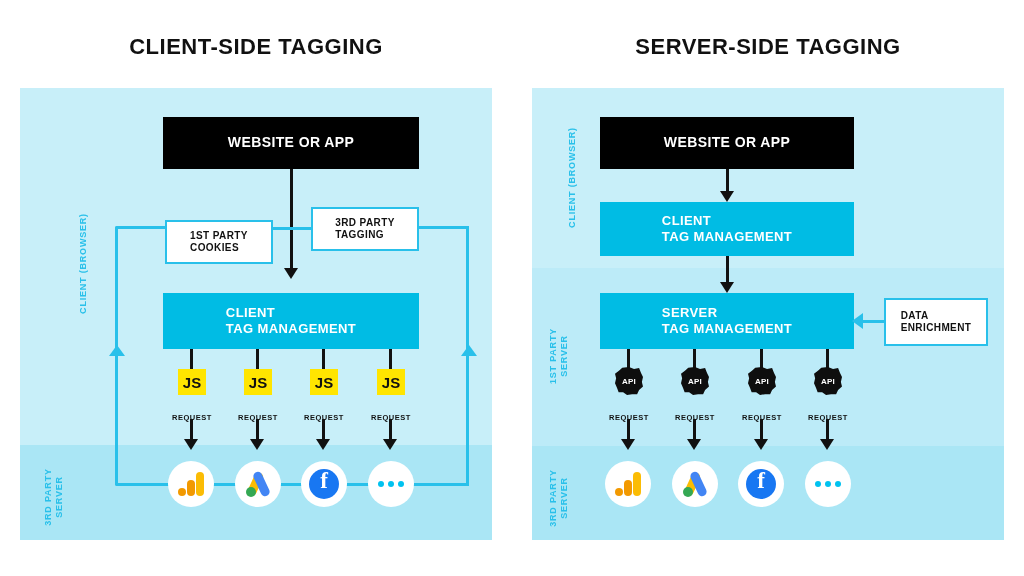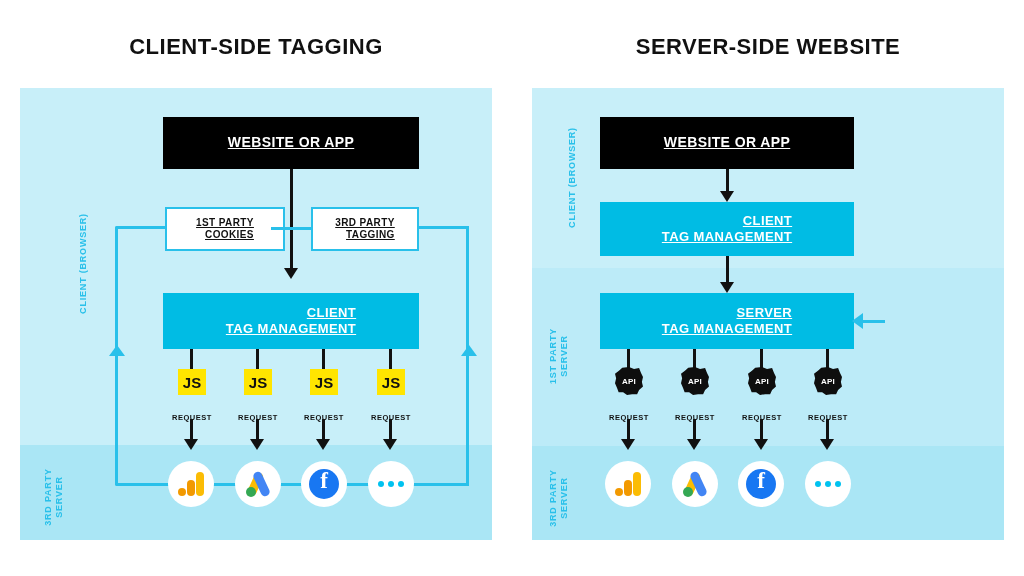--- a/index.html
+++ b/index.html
@@ -33,24 +33,23 @@
     color: #29C0EA;
     font-size: 9px; font-weight: 700; letter-spacing: 0.8px;
     line-height: 11px; text-align: center; white-space: pre-line;
     transform-origin: center center;
     transform: rotate(-90deg);
   }
 
   
   .box {
     position: absolute; display: flex; align-items: center;
-    justify-content: center; text-align: right;
+    justify-content: center; text-align: left;
     font-weight: 700; letter-spacing: 0.4px; line-height: 1.25;
     white-space: pre-line;
-    text-decoration: underline;
   }
   .box-black { background: #000000; color: #ffffff; font-size: 14px; }
   .box-cyan  { background: #00BCE4; color: #ffffff; font-size: 13px; }
   .box-white {
     background: #ffffff; color: #111111; font-size: 10px;
     border: 2px solid #29C0EA;
   }
 
   
   .vline-black { position: absolute; background: #111111; width: 3px; }
@@ -142,21 +141,21 @@
 
     <div class="band-label" style="left:18px; top:258px; width:130px;">CLIENT (BROWSER)</div>
     <div class="band-label" style="left:19px; top:486px; width:70px;">3RD PARTY
 SERVER</div>
 
     <div class="box box-black" style="left:163px; top:117px; width:256px; height:52px;">WEBSITE OR APP</div>
 
     <div class="vline-black" style="left:290px; top:169px; height:99px;"></div>
     <div class="arrow-down-black" style="left:284px; top:268px;"></div>
 
-    <div class="box box-white" style="left:165px; top:207px; width:120px; height:44px;">1ST PARTY
+    <div class="box box-white" style="left:165px; top:220px; width:108px; height:44px;">1ST PARTY
 COOKIES</div>
     <div class="box box-white" style="left:311px; top:207px; width:108px; height:44px;">3RD PARTY
 TAGGING</div>
 
     <div class="hline-cyan" style="left:271px; top:227px; width:42px;"></div>
 
     <div class="loop loop-left" style="left:115px; top:226px; width:52px; height:260px;"></div>
     <div class="arrow-up-cyan" style="left:109px; top:345px;"></div>
 
     <div class="loop loop-right" style="left:417px; top:226px; width:52px; height:260px;"></div>
@@ -221,21 +220,21 @@
       <div class="dots-wrap">
         <div class="dot"></div>
           <div class="dot"></div>
           <div class="dot"></div>
       </div>
     </div>
   </div>
 
   <div class="panel" id="panel-right">
 
-    <div class="panel-title">SERVER-SIDE WEBSITE</div>
+    <div class="panel-title">SERVER-SIDE TAGGING</div>
 
     <div class="band band-light" style="left:20px; top:88px; width:472px; height:180px;"></div>
     <div class="band band-mid" style="left:20px; top:268px; width:472px; height:178px;"></div>
     <div class="band band-dark" style="left:20px; top:446px; width:472px; height:94px;"></div>
 
     <div class="band-label" style="left:-5px; top:172px; width:130px;">CLIENT (BROWSER)</div>
     <div class="band-label" style="left:12px; top:345px; width:70px;">1ST PARTY
 SERVER</div>
     <div class="band-label" style="left:12px; top:487px; width:70px;">3RD PARTY
 SERVER</div>
@@ -247,20 +246,22 @@
 
     <div class="box box-cyan" style="left:88px; top:202px; width:254px; height:54px;">CLIENT
 TAG MANAGEMENT</div>
 
     <div class="vline-black" style="left:214px; top:256px; height:26px;"></div>
     <div class="arrow-down-black" style="left:208px; top:282px;"></div>
 
     <div class="box box-cyan" style="left:88px; top:293px; width:254px; height:56px;">SERVER
 TAG MANAGEMENT</div>
 
+    <div class="box box-white" style="left:372px; top:298px; width:104px; height:48px;">DATA
+ENRICHMENT</div>
     <div class="hline-cyan" style="left:351px; top:320px; width:22px;"></div>
     <div class="arrow-left-cyan" style="left:340px; top:313px;"></div>
 
     <div class="vline-thin" style="left:115px; top:349px; height:20px;"></div>
     <div class="vline-thin" style="left:181px; top:349px; height:20px;"></div>
     <div class="vline-thin" style="left:248px; top:349px; height:20px;"></div>
     <div class="vline-thin" style="left:314px; top:349px; height:20px;"></div>
 
     <div class="req-group" style="left:87px; top:367px;">
       <div class="badge-api">API</div>

